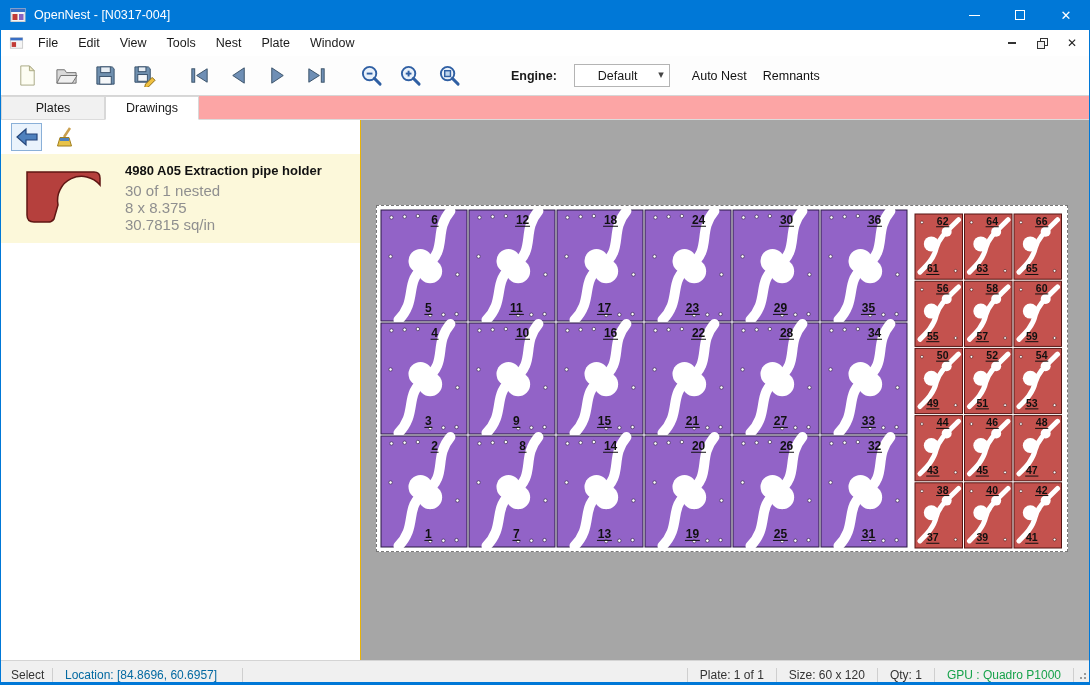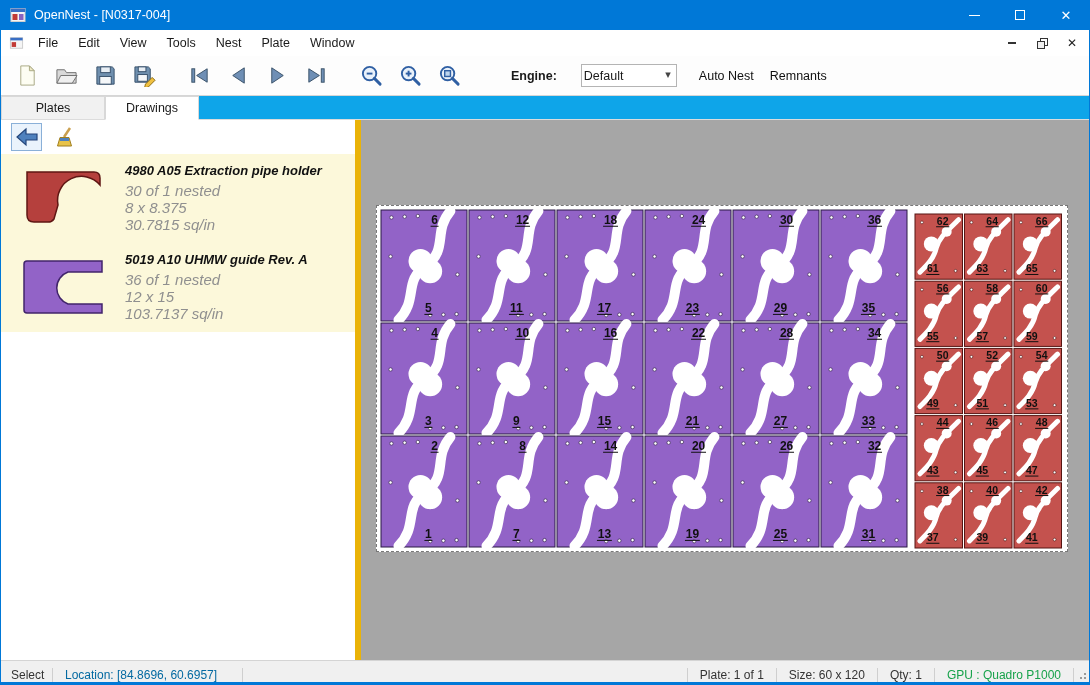--- a/index.html
+++ b/index.html
@@ -30,36 +30,36 @@
   .glyph-mdi-min { width:8px; height:2px; background:#333; display:block; }
   .glyph-mdi-close { font-size:12px; color:#222; line-height:1; }
 
   
   .toolbar { position:absolute; top:56px; left:0; width:100%; height:40px; background:#fdfdfd;
              border-bottom:1px solid #d6d6d6; display:flex; align-items:center; }
   .tbtn { width:32px; height:32px; display:flex; align-items:center; justify-content:center; margin-left:7px; }
   .tbtn svg { width:23px; height:23px; }
   .tgap { width:16px; flex:none; }
   .engine-label { font-weight:bold; margin-left:46px; font-size:12.5px;text-align:right; }
-  .engine-combo { margin-left:24px; width:96px; height:23px; background:#fff; border:1px solid #b4b4b4;
-                  display:flex; align-items:center; padding-left:2px; position:relative; }
+  .engine-combo { margin-left:17px; width:96px; height:23px; background:#fff; border:1px solid #b4b4b4;
+                  display:flex; align-items:center; padding-left:23px; position:relative; }
   .combo-arrow { position:absolute; right:5px; top:3px; font-size:11px; color:#444; }
   .ttext { margin-left:22px; font-size:12.5px; color:#111; }
 
   
-  .tabstrip { position:absolute; top:96px; left:0; width:100%; height:24px; background:#0ea5e9;
+  .tabstrip { position:absolute; top:96px; left:0; width:100%; height:24px; background:#fca5a5;
               border-bottom:1px solid #dcdcdc; display:flex; align-items:flex-end; }
   .tab { height:23px; display:flex; align-items:center; justify-content:center; font-size:12.5px;
          background:#f1f1f1; border:1px solid #d8d8d8; border-bottom:none; }
   .tab-plates { width:104px; }
   .tab-drawings { width:94px; background:#fff; height:24px; margin-bottom:-1px; border-bottom:1px solid #fff; }
 
   
   .leftpanel { position:absolute; left:0; top:120px; width:360px; height:540px; background:#fff;
-               border-right:6px solid #eab308;font-style:italic; }
+               border-right:1px solid #eab308; }
   .panel-toolbar { height:34px; display:flex; align-items:center; padding-left:10px; gap:8px; }
   .ptbtn { width:31px; height:28px; display:flex; align-items:center; justify-content:center;
            border:1px solid transparent; }
   .ptbtn.selected { border:1px solid #8ab0d8; background:#eaf3fc; }
   .drawing-item { display:flex; background:#fcf8da; padding:7px 0 8px 14px; min-height:89px; width:100%; }
   .thumb-wrap { width:98px; flex:none; display:flex; align-items:center; justify-content:center; }
   .drawing-info { margin-left:12px; padding-top:2px; }
   .drawing-title { font-weight:bold; font-size:13px; color:#111; margin-bottom:4px; }
   .drawing-sub { color:#8f8f8f; font-size:15px; line-height:17px; }
 
@@ -251,33 +251,20 @@
         </svg>
       </div>
       <div class="drawing-info">
         <div class="drawing-title">4980 A05 Extraction pipe holder</div>
         <div class="drawing-sub">30 of 1 nested</div>
         <div class="drawing-sub">8 x 8.375</div>
         <div class="drawing-sub">30.7815 sq/in</div>
       </div>
     </div>
 
-    <div class="drawing-item">
-      <div class="thumb-wrap">
-        <svg width="86" height="58" viewBox="0 0 86 58">
-          <path d="M3 6 Q3 3 6 3 L81 3 L81 14 L47 14 A17 17 0 0 0 47 46 L81 46 L81 55 L6 55 Q3 55 3 52 Z" stroke="#41246b" stroke-width="1.5" fill="#9263c7"></path>
-        </svg>
-      </div>
-      <div class="drawing-info">
-        <div class="drawing-title">5019 A10 UHMW guide Rev. A</div>
-        <div class="drawing-sub">36 of 1 nested</div>
-        <div class="drawing-sub">12 x 15</div>
-        <div class="drawing-sub">103.7137 sq/in</div>
-      </div>
-    </div>
   </div>
 
   <div class="canvas">
     <div class="plate">
       <svg id="plate-svg" width="690" height="345" viewBox="0 0 690 345">
           <g>
             <rect x="4" y="4" width="86" height="111" fill="#9263c7" stroke="#2b1a44" stroke-width="1"></rect>
             <path d="M 73.4 5 C 55.8 25.6 71.64 43.68 48.760000000000005 59.5 C 25.880000000000003 75.32000000000001 41.72 93.4 21.48 114" fill="none" stroke="#ffffff" stroke-width="10" stroke-linecap="round"></path>
             <circle cx="43.480000000000004" cy="54.980000000000004" r="12" fill="#fff"></circle>
             <circle cx="53.16" cy="65.15" r="12" fill="#fff"></circle>

